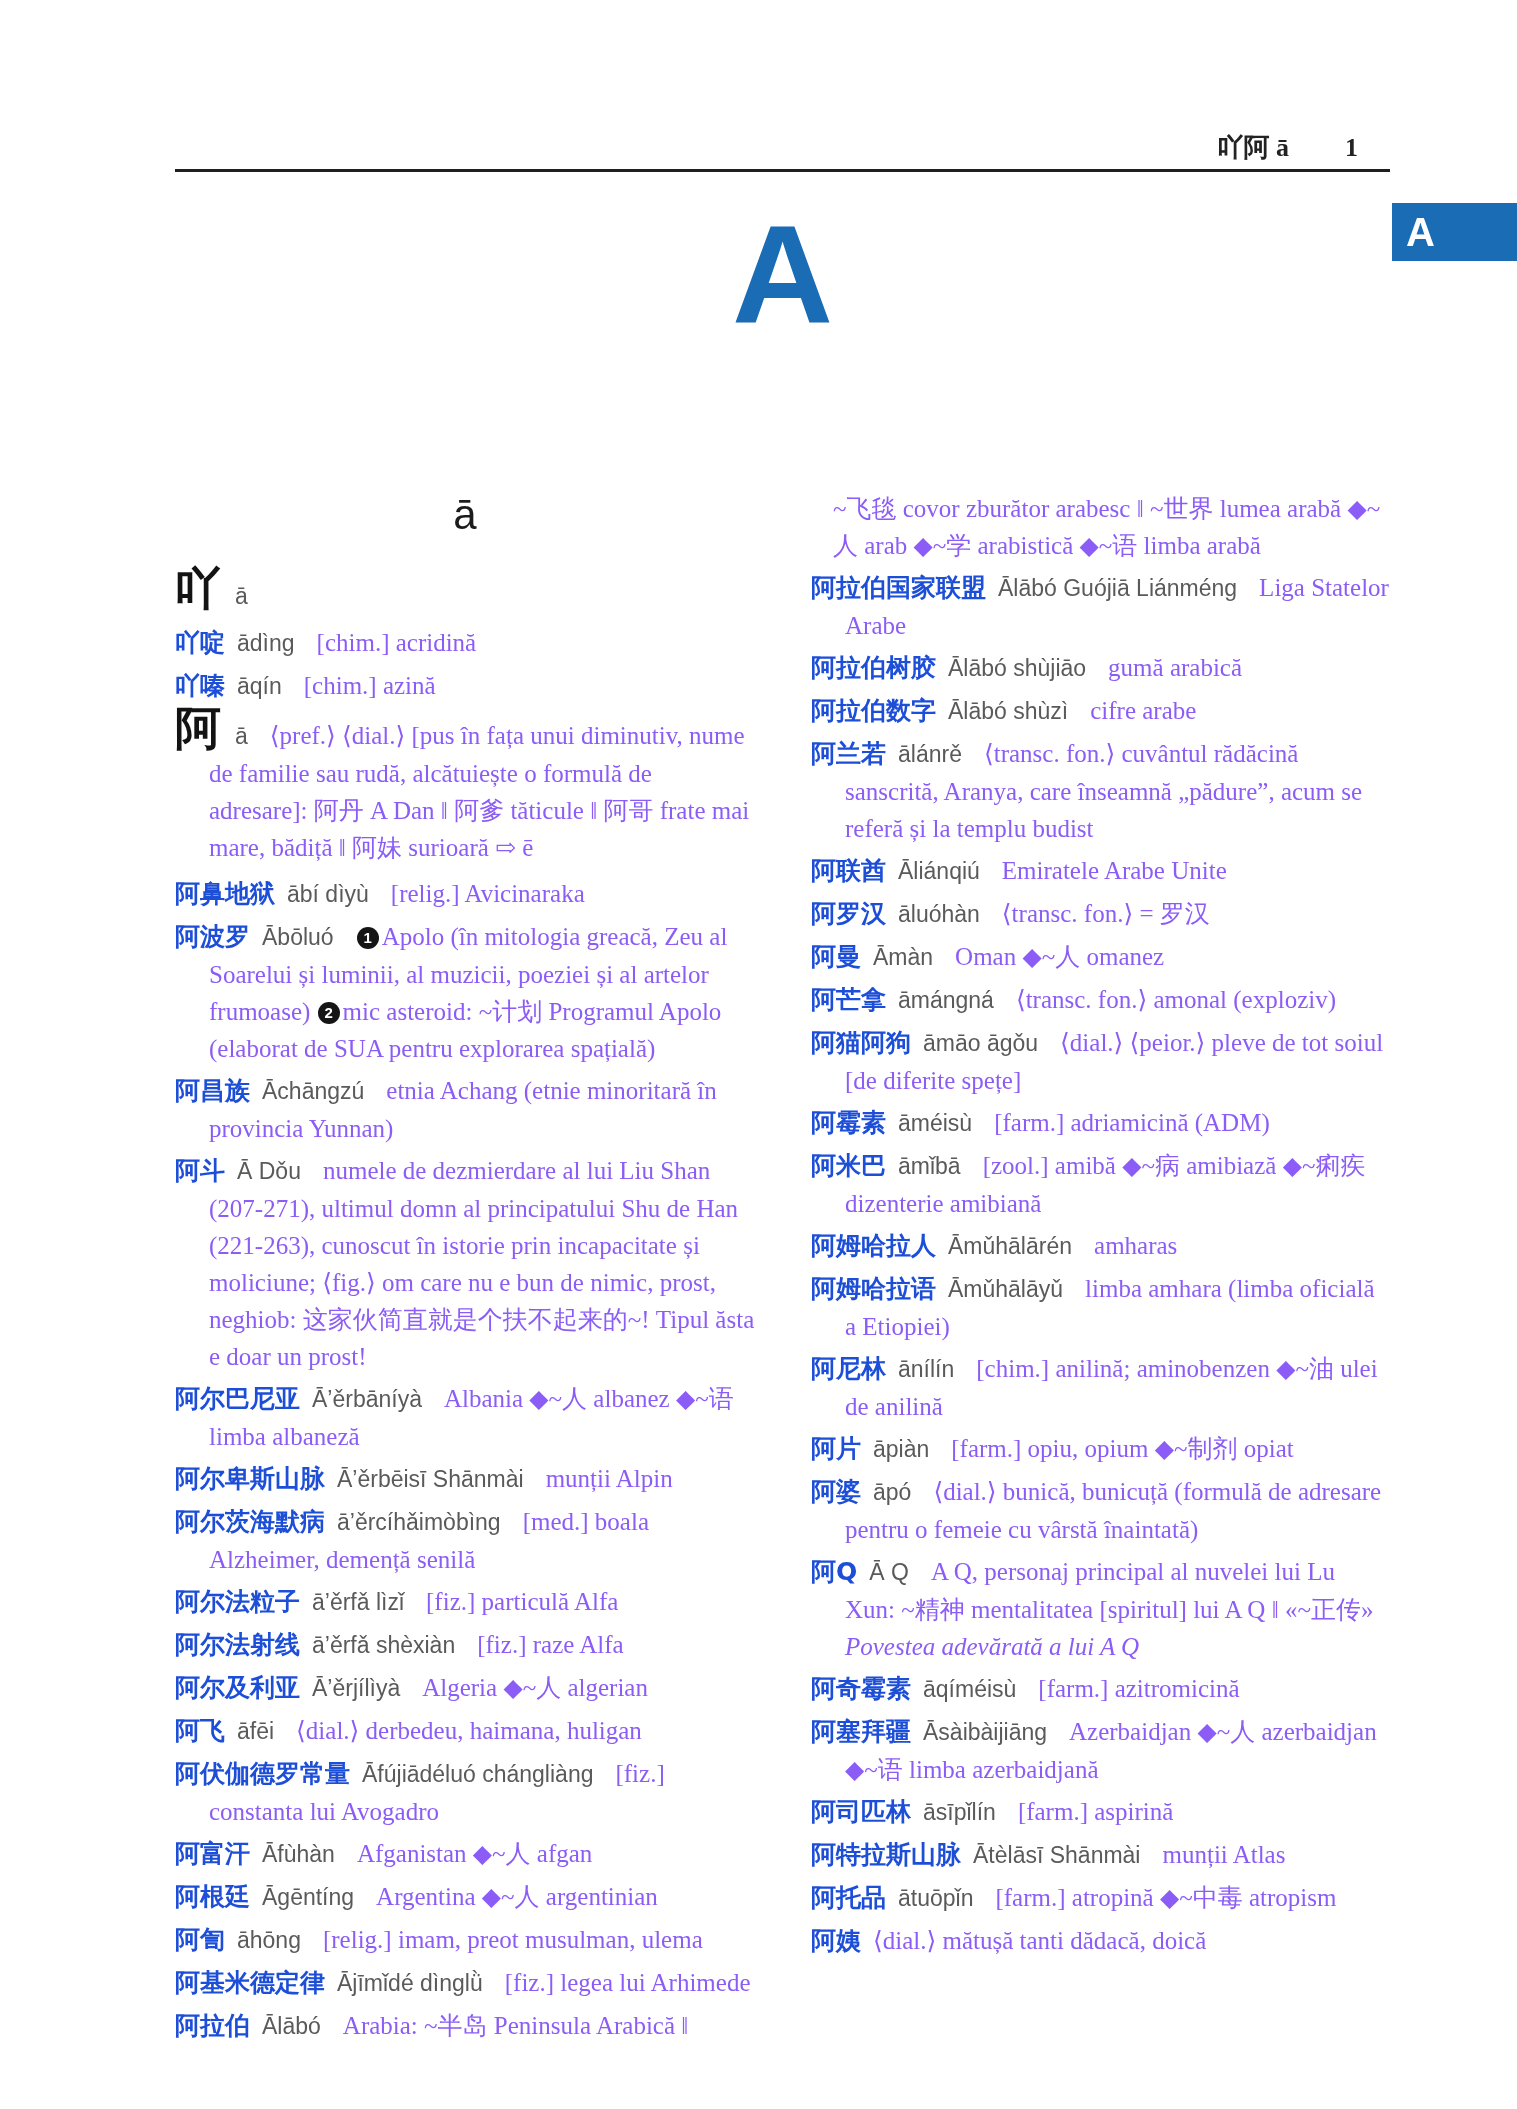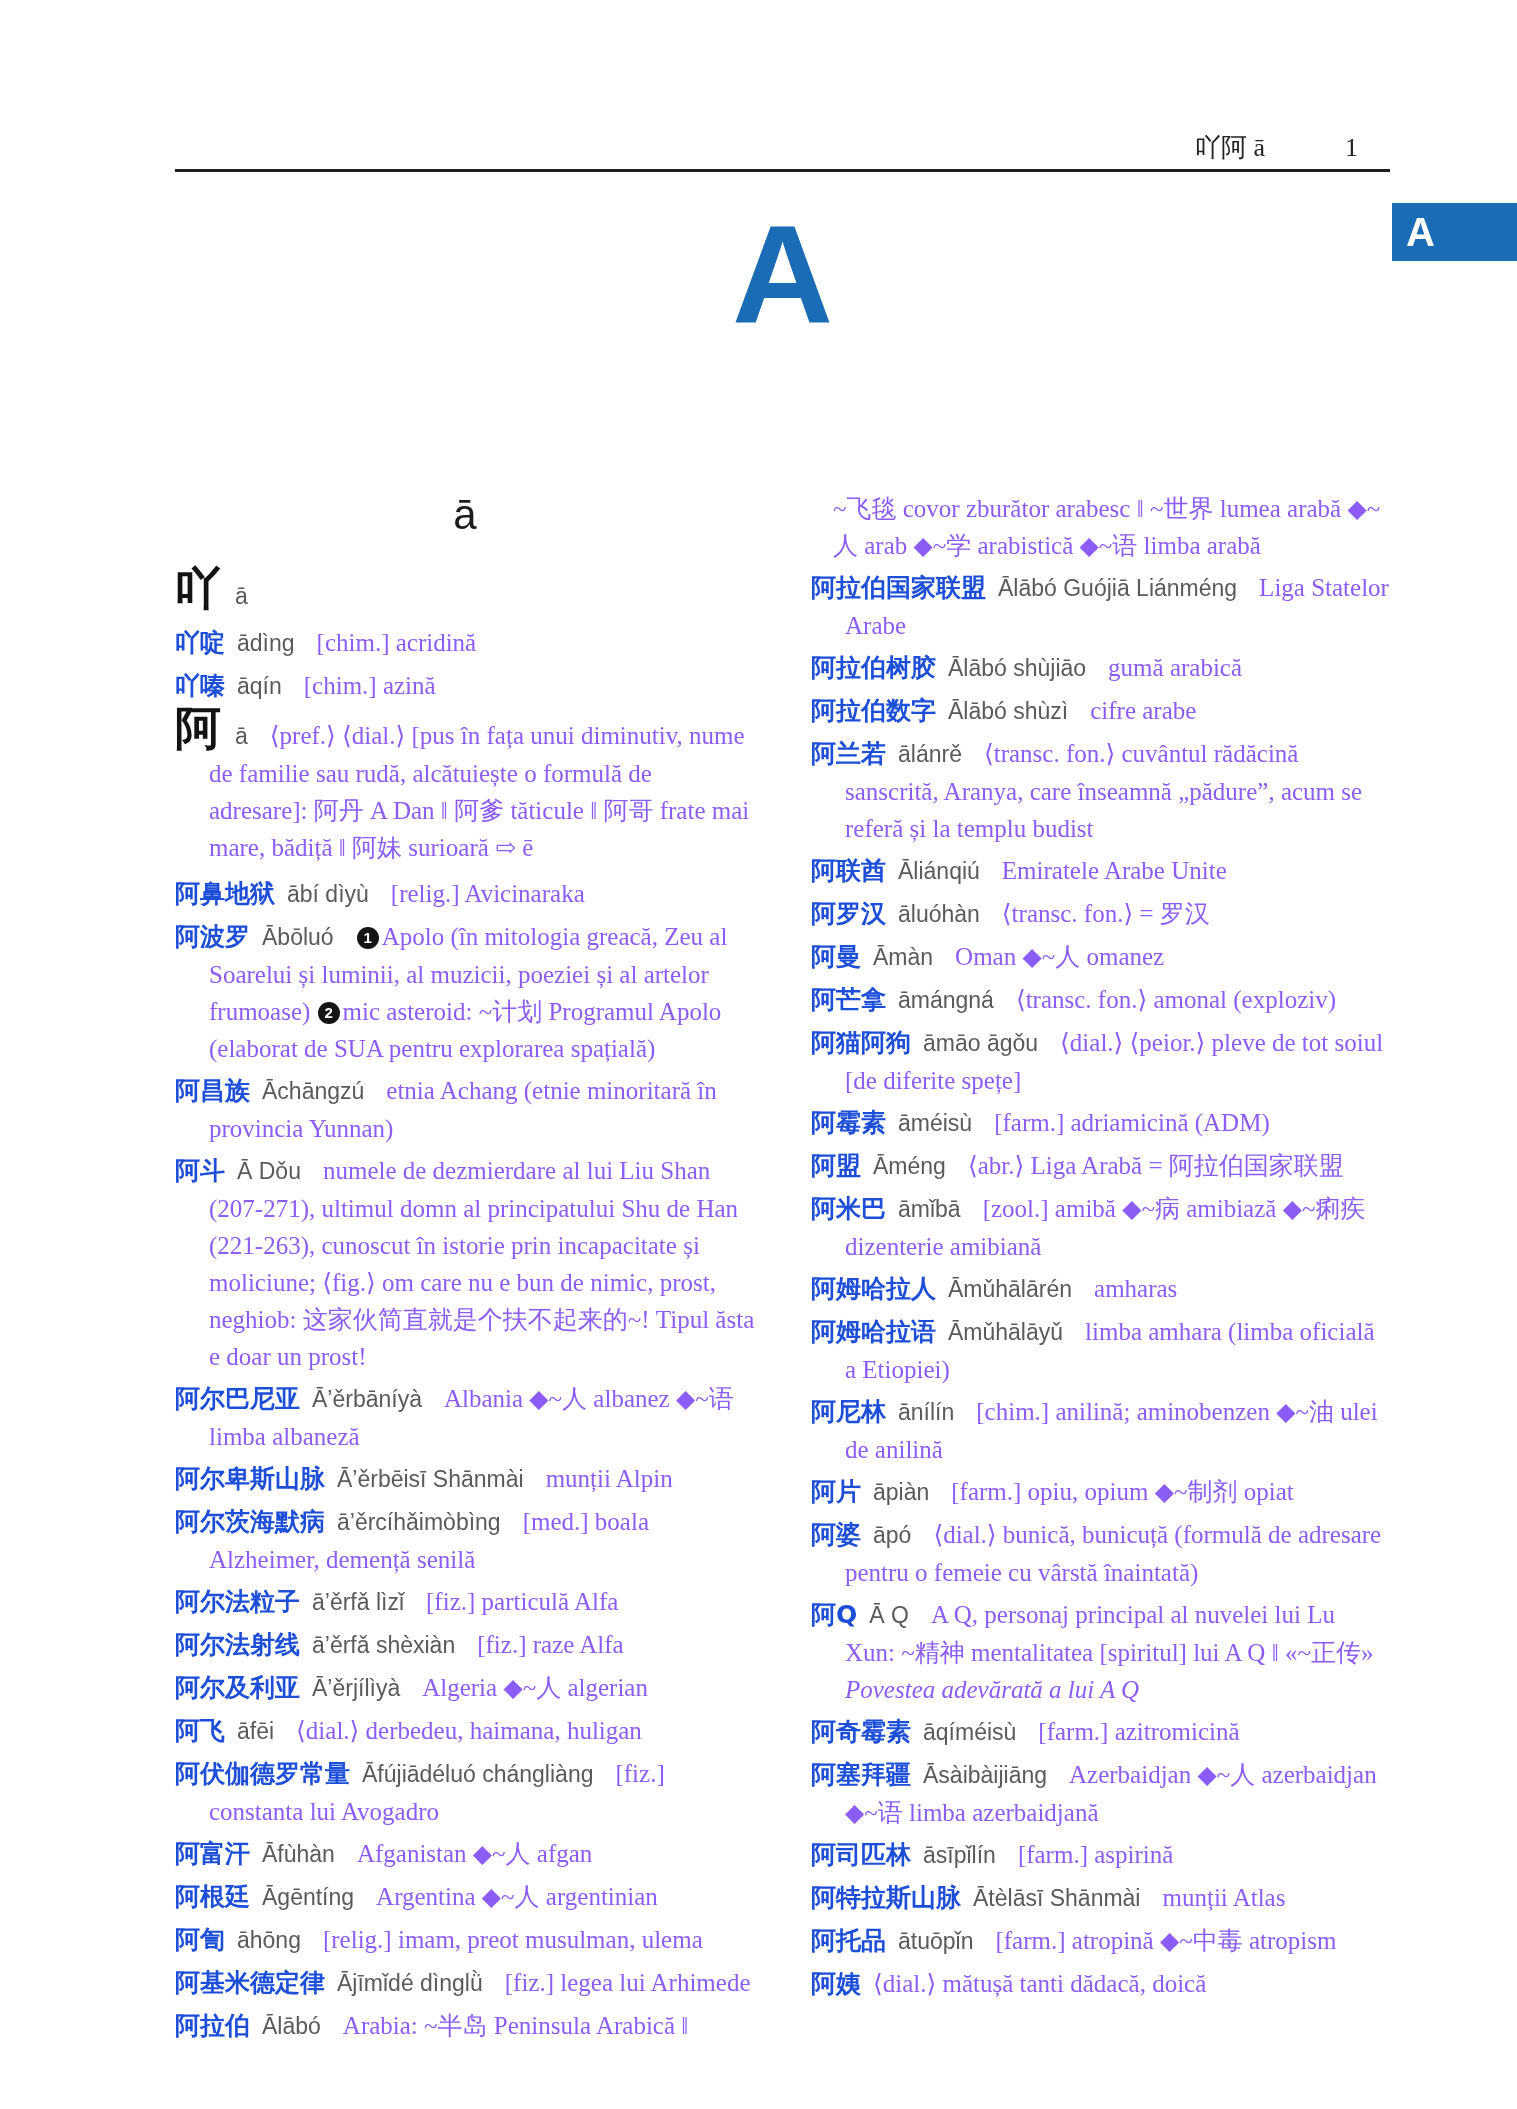--- a/index.html
+++ b/index.html
@@ -4,22 +4,23 @@
 <style>
   html,body{margin:0;padding:0;background:#ffffff;}
   body{
     width:1517px;height:2109px;position:relative;overflow:hidden;
     font-family:"Liberation Serif","DejaVu Serif","DejaVu Sans",serif;
     color:#1b1b1b;
   }
   .page-inner{position:absolute;left:175px;top:0;width:1215px;}
   .running-head{
     position:absolute;top:130px;right:32px;
-    font-size:26px;color:#222;display:flex;align-items:baseline;gap:80px;
+    font-size:26px;color:#222;display:flex;align-items:baseline;gap:56px;
     font-family:"Liberation Serif","DejaVu Serif","DejaVu Sans",serif;
+    font-weight:bold;
   }
   .head-rule{position:absolute;top:169px;left:0;width:1215px;height:3px;background:#1f1f1f;}
   .thumb-tab{
     position:absolute;left:1392px;top:203px;width:125px;height:58px;
     background:#1a6cb4;color:#ffffff;display:flex;align-items:center;
     padding-left:14px;box-sizing:border-box;
     font-family:"Liberation Sans","DejaVu Sans",sans-serif;font-weight:bold;font-size:40px;
   }
   .big-letter{
     margin-top:215px;height:190px;text-align:center;
@@ -100,21 +101,20 @@
         <p class="entry"><span class="hw">阿拉伯国家联盟</span><span class="py">Ālābó Guójiā Liánméng</span><span class="def">Liga Statelor Arabe</span></p>
         <p class="entry"><span class="hw">阿拉伯树胶</span><span class="py">Ālābó shùjiāo</span><span class="def">gumă arabică</span></p>
         <p class="entry"><span class="hw">阿拉伯数字</span><span class="py">Ālābó shùzì</span><span class="def">cifre arabe</span></p>
         <p class="entry"><span class="hw">阿兰若</span><span class="py">ālánrě</span><span class="def">⟨transc. fon.⟩ cuvântul rădăcină sanscrită, Aranya, care înseamnă „pădure”, acum se referă și la templu budist</span></p>
         <p class="entry"><span class="hw">阿联酋</span><span class="py">Āliánqiú</span><span class="def">Emiratele Arabe Unite</span></p>
         <p class="entry"><span class="hw">阿罗汉</span><span class="py">āluóhàn</span><span class="def">⟨transc. fon.⟩ = 罗汉</span></p>
         <p class="entry"><span class="hw">阿曼</span><span class="py">Āmàn</span><span class="def">Oman ◆~人 omanez</span></p>
         <p class="entry"><span class="hw">阿芒拿</span><span class="py">āmángná</span><span class="def">⟨transc. fon.⟩ amonal (exploziv)</span></p>
         <p class="entry"><span class="hw">阿猫阿狗</span><span class="py">āmāo āgǒu</span><span class="def">⟨dial.⟩ ⟨peior.⟩ pleve de tot soiul [de diferite spețe]</span></p>
         <p class="entry"><span class="hw">阿霉素</span><span class="py">āméisù</span><span class="def">[farm.] adriamicină (ADM)</span></p>
-        <p class="entry"><span class="hw">阿盟</span><span class="py">Āméng</span><span class="def">⟨abr.⟩ Liga Arabă = 阿拉伯国家联盟</span></p>
         <p class="entry"><span class="hw">阿米巴</span><span class="py">āmǐbā</span><span class="def">[zool.] amibă ◆~病 amibiază ◆~痢疾 dizenterie amibiană</span></p>
         <p class="entry"><span class="hw">阿姆哈拉人</span><span class="py">Āmǔhālārén</span><span class="def">amharas</span></p>
         <p class="entry"><span class="hw">阿姆哈拉语</span><span class="py">Āmǔhālāyǔ</span><span class="def">limba amhara (limba oficială a Etiopiei)</span></p>
         <p class="entry"><span class="hw">阿尼林</span><span class="py">ānílín</span><span class="def">[chim.] anilină; aminobenzen ◆~油 ulei de anilină</span></p>
         <p class="entry"><span class="hw">阿片</span><span class="py">āpiàn</span><span class="def">[farm.] opiu, opium ◆~制剂 opiat</span></p>
         <p class="entry"><span class="hw">阿婆</span><span class="py">āpó</span><span class="def">⟨dial.⟩ bunică, bunicuță (formulă de adresare pentru o femeie cu vârstă înaintată)</span></p>
         <p class="entry"><span class="hw">阿Q</span><span class="py">Ā Q</span><span class="def">A Q, personaj principal al nuvelei lui Lu Xun: ~精神 mentalitatea [spiritul] lui A Q ‖ «~正传» </span><span class="def it">Povestea adevărată a lui A Q</span></p>
         <p class="entry"><span class="hw">阿奇霉素</span><span class="py">āqíméisù</span><span class="def">[farm.] azitromicină</span></p>
         <p class="entry"><span class="hw">阿塞拜疆</span><span class="py">Āsàibàijiāng</span><span class="def">Azerbaidjan ◆~人 azerbaidjan ◆~语 limba azerbaidjană</span></p>
         <p class="entry"><span class="hw">阿司匹林</span><span class="py">āsīpǐlín</span><span class="def">[farm.] aspirină</span></p>

